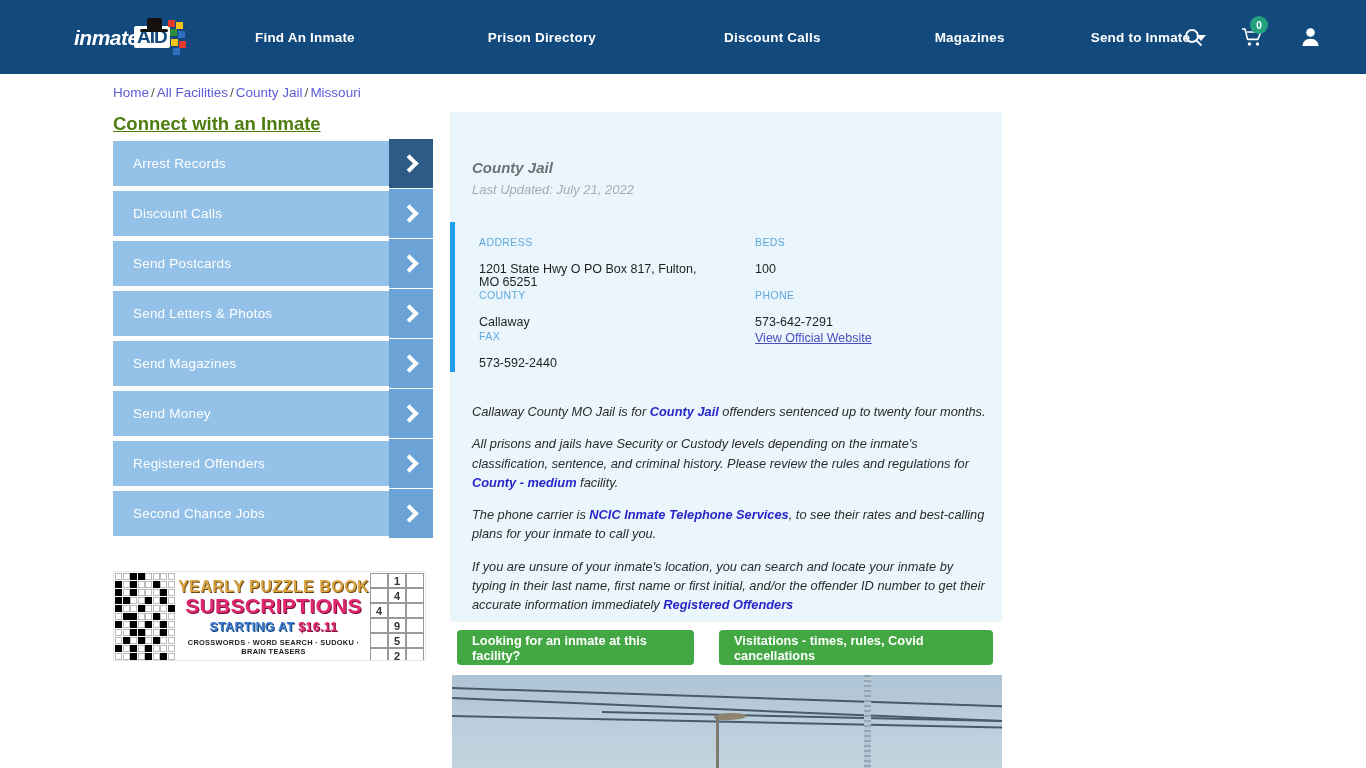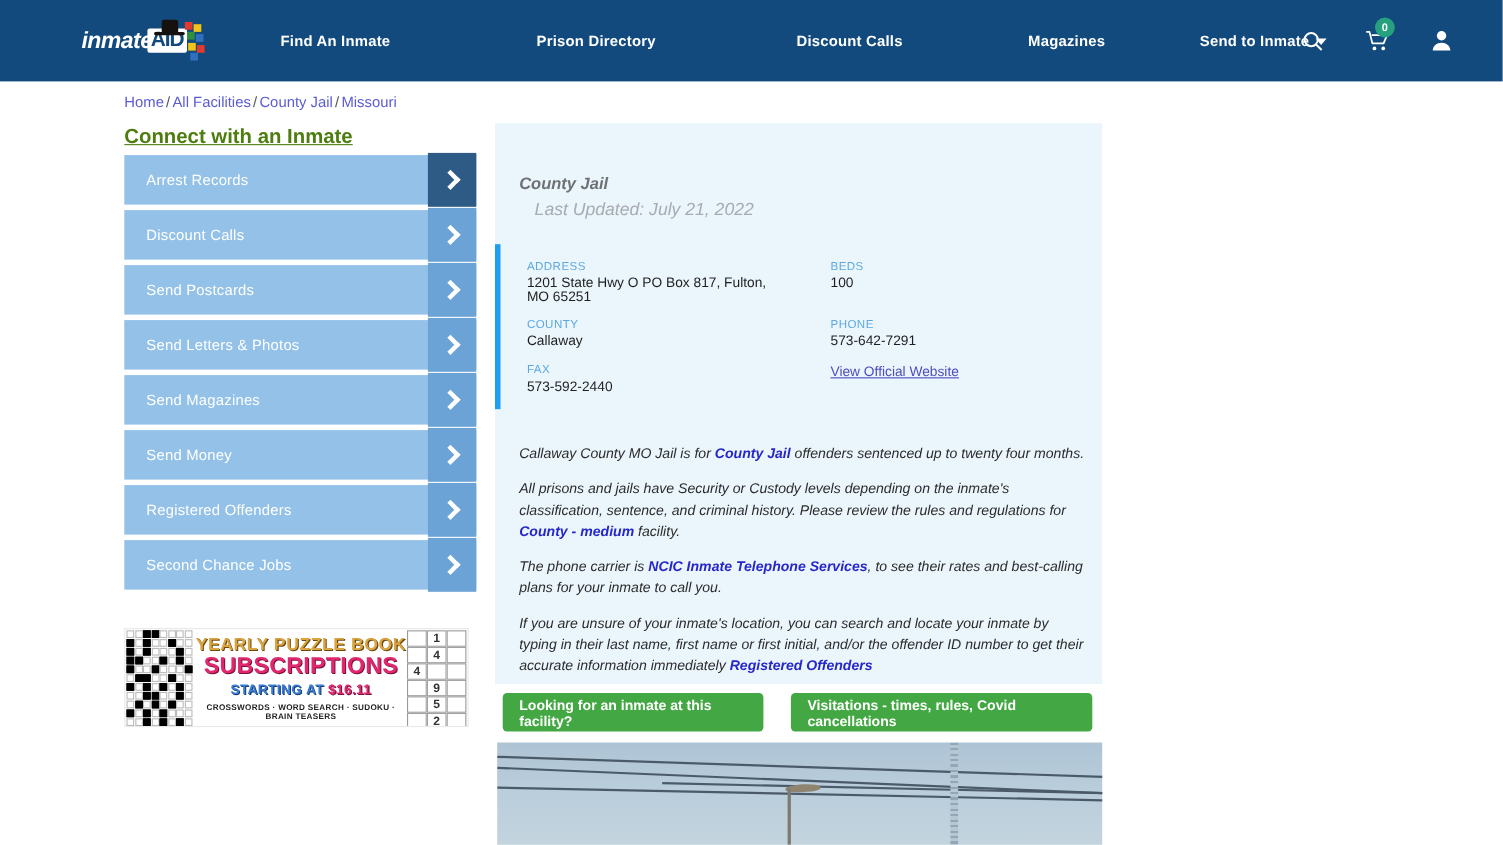--- a/index.html
+++ b/index.html
@@ -155,35 +155,35 @@
   }
   .card-title {
     position: absolute; left: 22px; top: 16px;
     font-size: 25px; font-weight: bold; color: #14497e;
   }
   .card-sub {
     position: absolute; left: 22px; top: 47px;
     font-size: 15px; font-weight: bold; font-style: italic; color: #6f7275;
   }
   .card-upd {
-    position: absolute; left: 36px; top: 70px;
-    font-size: 16px; font-style: italic; color: #a7acb1;
+    position: absolute; left: 22px; top: 70px;
+    font-size: 13px; font-style: italic; color: #a7acb1;
   }
 
   .info-wrap {
     position: absolute; left: 0; top: 110px;
     width: 610px; height: 150px;
   }
   .info-bar {
     position: absolute; left: 0; top: 0;
     width: 5px; height: 150px; background: #1e9ef0;
   }
   .fld { position: absolute; }
   .fld-lbl { font-size: 10.5px; color: #5fa8dd; letter-spacing: 0.4px; }
-  .fld-val { font-size: 12.5px; color: #1f1f1f; margin-top: 3px; line-height: 13px; }
+  .fld-val { font-size: 12.5px; color: #1f1f1f; margin-top: 15px; line-height: 13px; }
   .fld-val a { color: #4d4dbf; text-decoration: underline; cursor: pointer; }
 
   .para-wrap { position: absolute; left: 22px; top: 290px; width: 516px; }
   .para {
     font-size: 12.8px; font-style: italic; color: #2b2b2b;
     line-height: 19.3px; margin-bottom: 13px;
   }
   .para a { color: #2626c9; font-weight: bold; font-style: italic; text-decoration: none; cursor: pointer; }
 
   

